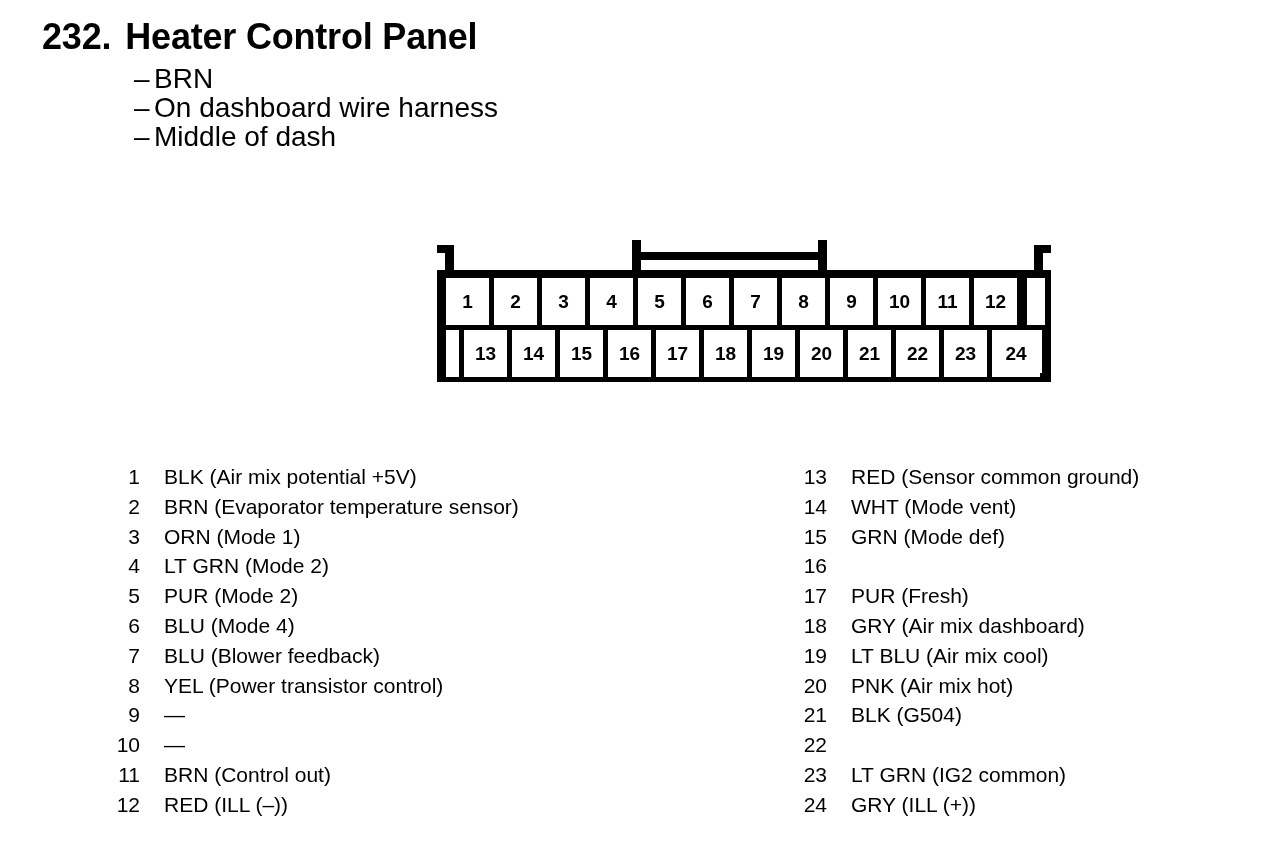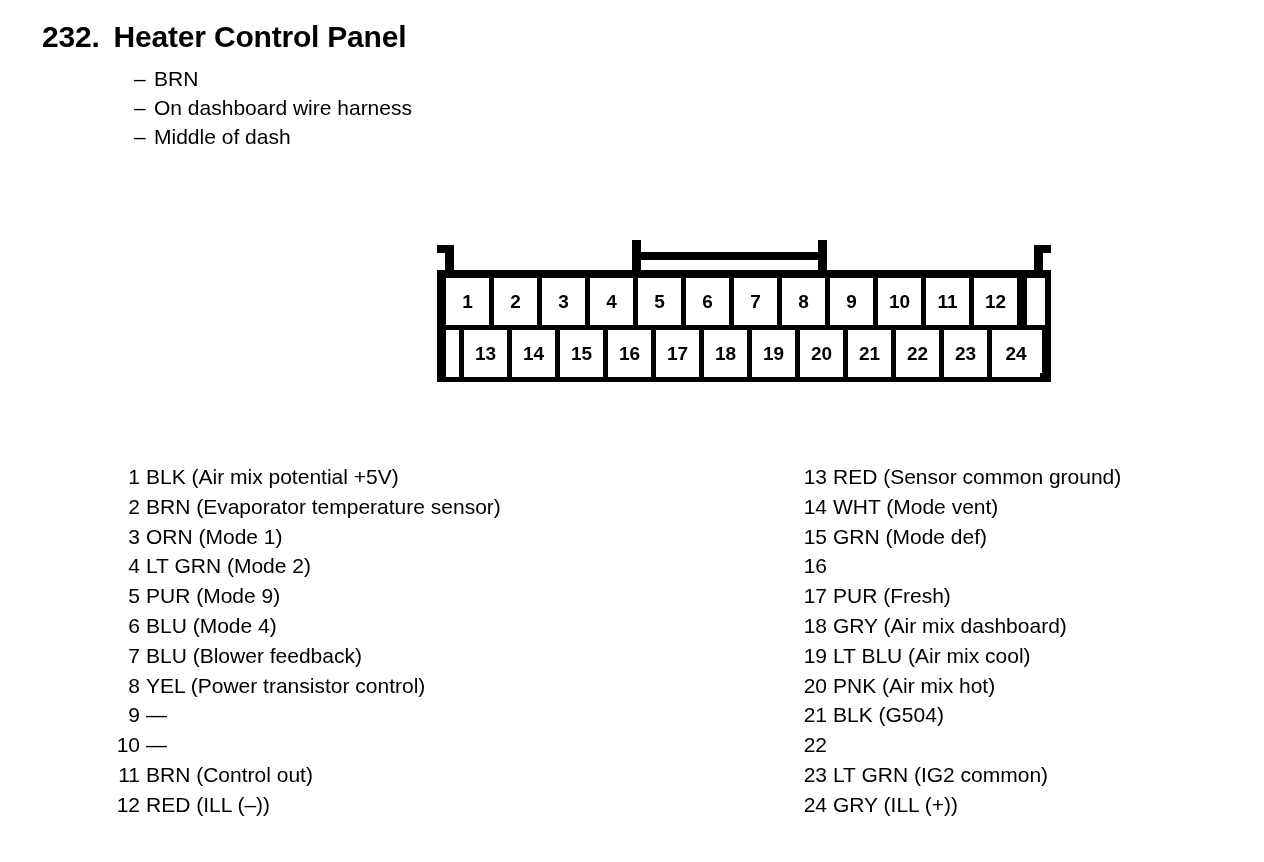--- a/index.html
+++ b/index.html
@@ -18,36 +18,36 @@
     -webkit-font-smoothing: none;
   }
 
   
   #header-block {
     position: absolute;
     left: 42px;
     top: 18px;
   }
   #page-title {
-    font-size: 30px;
+    font-size: 36px;
     font-weight: bold;
     line-height: 38px;
     letter-spacing: -0.2px;
     white-space: nowrap;
   }
   #title-number {
     display: inline-block;
     margin-right: 14px;
   }
   #subtitle-list {
     margin-top: 8px;
     margin-left: 92px;
   }
   .subtitle-row {
-    font-size: 21px;
+    font-size: 28px;
     line-height: 29px;
     white-space: nowrap;
   }
   .subtitle-dash {
     display: inline-block;
     width: 20px;
   }
 
   
   #connector-figure {
@@ -183,21 +183,21 @@
     font-size: 21px;
     line-height: 29.8px;
     white-space: nowrap;
   }
   .pin-entry-number {
     width: 32px;
     text-align: right;
     flex: 0 0 32px;
   }
   .pin-entry-label {
-    margin-left: 6px;
+    margin-left: 24px;
     text-align: center;
   }
 </style>
 </head>
 <body>
 
 <div id="header-block">
   <div id="page-title">
     <span id="title-number">232.</span><span>Heater Control Panel</span>
   </div>
@@ -268,21 +268,21 @@
     <div class="pin-entry">
       <span class="pin-entry-number">3</span>
       <span class="pin-entry-label">ORN (Mode 1)</span>
     </div>
     <div class="pin-entry">
       <span class="pin-entry-number">4</span>
       <span class="pin-entry-label">LT GRN (Mode 2)</span>
     </div>
     <div class="pin-entry">
       <span class="pin-entry-number">5</span>
-      <span class="pin-entry-label">PUR (Mode 9)</span>
+      <span class="pin-entry-label">PUR (Mode 2)</span>
     </div>
     <div class="pin-entry">
       <span class="pin-entry-number">6</span>
       <span class="pin-entry-label">BLU (Mode 4)</span>
     </div>
     <div class="pin-entry">
       <span class="pin-entry-number">7</span>
       <span class="pin-entry-label">BLU (Blower feedback)</span>
     </div>
     <div class="pin-entry">

